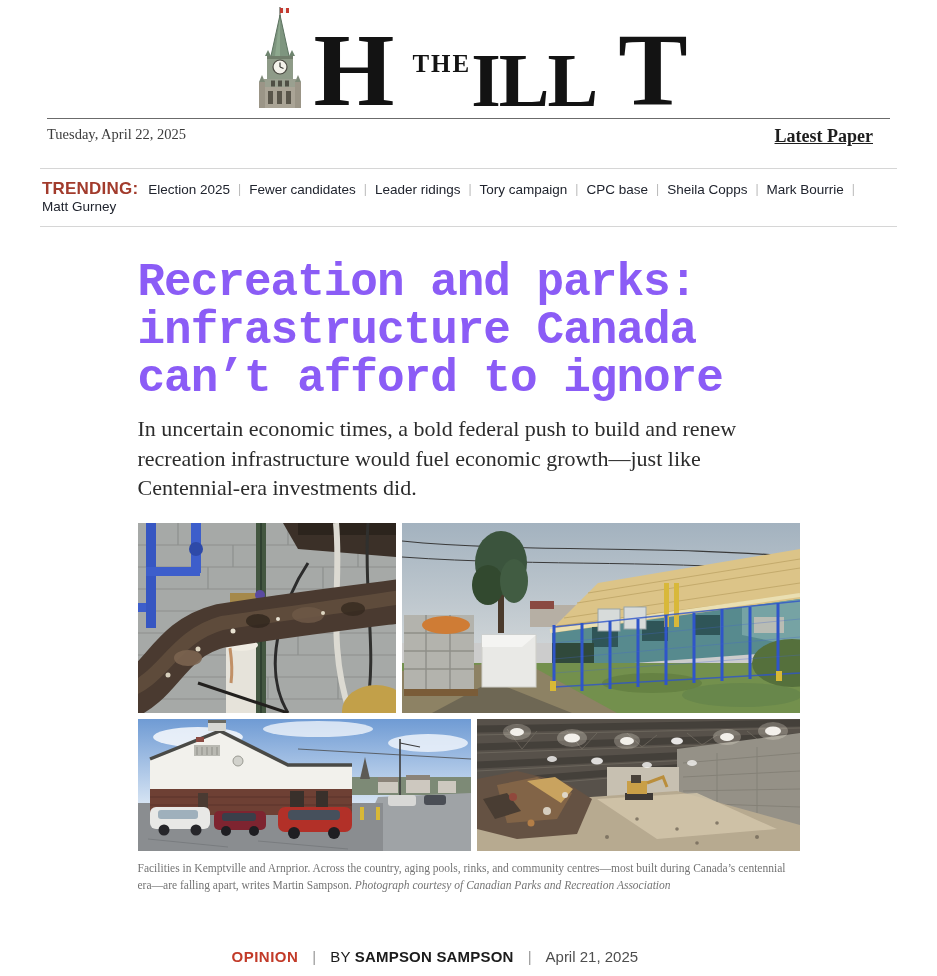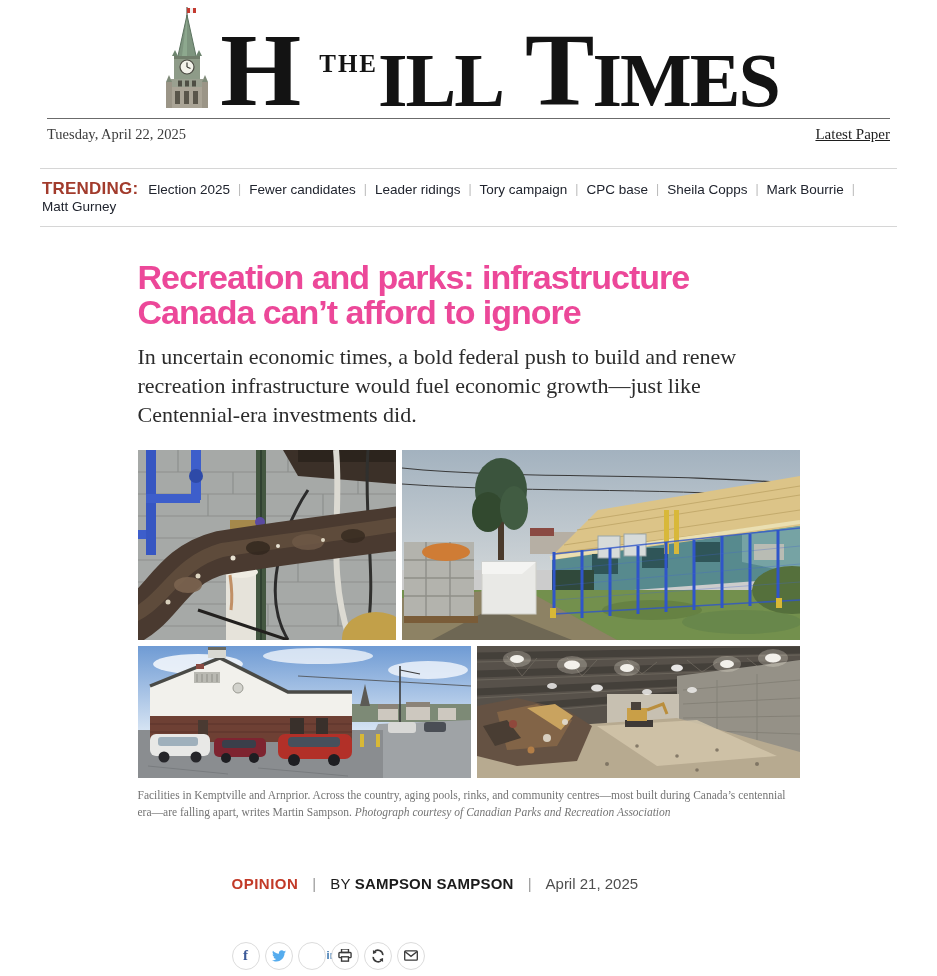--- a/index.html
+++ b/index.html
@@ -17,31 +17,31 @@
   .logo-text { display: flex; align-items: flex-end; font-family: "Liberation Serif", serif; font-weight: 700; color: #131313; line-height: 0.78; }
   .logo-h, .logo-t { font-size: 104px; letter-spacing: -2px; }
   .logo-t { margin-left: 22px; }
   .logo-stack { display: flex; flex-direction: row; align-items: flex-start; margin-left: 17px; }
   .logo-the { font-size: 25px; letter-spacing: 2px; line-height: 1; margin-bottom: 2px; margin-left: 3px; }
   .logo-ill, .logo-imes { font-size: 76px; letter-spacing: -2px; line-height: 0.78; }
   .mast-rule { border: none; border-top: 1px solid #6b6b6b; margin: 8px 47px 0 47px; }
   .date-row { position: relative; margin: 7px 47px 0 47px; height: 22px; font-family: "Liberation Serif", serif; }
   .mast-date { position: absolute; left: 0; top: 0; font-size: 14.5px; color: #3c3c3c; }
   .mast-tagline { position: absolute; left: 0; right: 0; text-align: center; top: 0; font-size: 15px; font-weight: 700; color: #1e1e1e; }
-  .latest-paper { position: absolute; right: 0; top: 0; font-size: 15px; color: #1e1e1e; text-decoration: underline; cursor: pointer; font-weight: 400; }
+  .latest-paper { position: absolute; right: 17px; top: 0; font-size: 18px; color: #1e1e1e; text-decoration: underline; cursor: pointer; font-weight: 700; }
 
   
   .trending { margin: 20px 40px 0 40px; border-top: 1px solid #d6d6d6; border-bottom: 1px solid #d6d6d6; padding: 10px 2px 12px 2px; display: flex; align-items: center; flex-wrap: wrap; font-size: 13.5px; }
   .trending-label { color: #a23b2c; font-weight: 700; letter-spacing: 0.2px; margin-right: 10px; font-size: 17px; }
   .trending a { color: #20242e; text-decoration: none; cursor: pointer; }
   .trend-sep { color: #b9b9b9; padding: 0 8px; font-size: 12px; }
 
   
   .article { width: 662px; margin: 0 auto; }
-  .headline { margin-top: 33px; font-family: Liberation Sans, sans-serif; font-weight: 700; font-size: 34px; line-height: 1.04; letter-spacing: -1px; color: #ec4899; max-width: 662px; }
+  .headline { margin-top: 33px; font-family: Liberation Mono, monospace; font-weight: 700; font-size: 46px; line-height: 1.04; letter-spacing: -1px; color: #8b5cf6; max-width: 662px; }
   .dek { margin-top: 11px; font-family: "Liberation Serif", serif; font-size: 22px; line-height: 1.33; color: #2c2c2c; max-width: 650px; font-weight: 500; }
 
   .photo-grid { margin-top: 21px; }
   .photo-row { display: flex; gap: 6px; }
   .photo-row + .photo-row { margin-top: 6px; }
   .photo { display: block; overflow: hidden; background: #ccc; }
   .photo svg { display: block; }
 
   .caption { margin-top: 9px; font-family: Liberation Serif, serif; font-size: 11.5px; line-height: 1.45; color: #747474; }
   .caption .credit { font-style: italic; }
@@ -95,21 +95,20 @@
         <rect x="26" y="85" width="5" height="13" fill="#59554a"></rect>
         <rect x="35" y="85" width="5" height="13" fill="#59554a"></rect>
       </svg>
       <div class="logo-text">
         <span class="logo-h">H</span>
         <span class="logo-stack">
           <span class="logo-the">THE</span>
           <span class="logo-ill">ILL</span>
         </span>
         <span class="logo-t">T</span>
-        <span class="logo-imes">IMES</span>
       </div>
     </div>
     <hr class="mast-rule">
     <div class="date-row">
       <span class="mast-date">Tuesday, April 22, 2025</span>
       <a class="latest-paper">Latest Paper</a>
     </div>
   </header>
 
   <nav class="trending">

